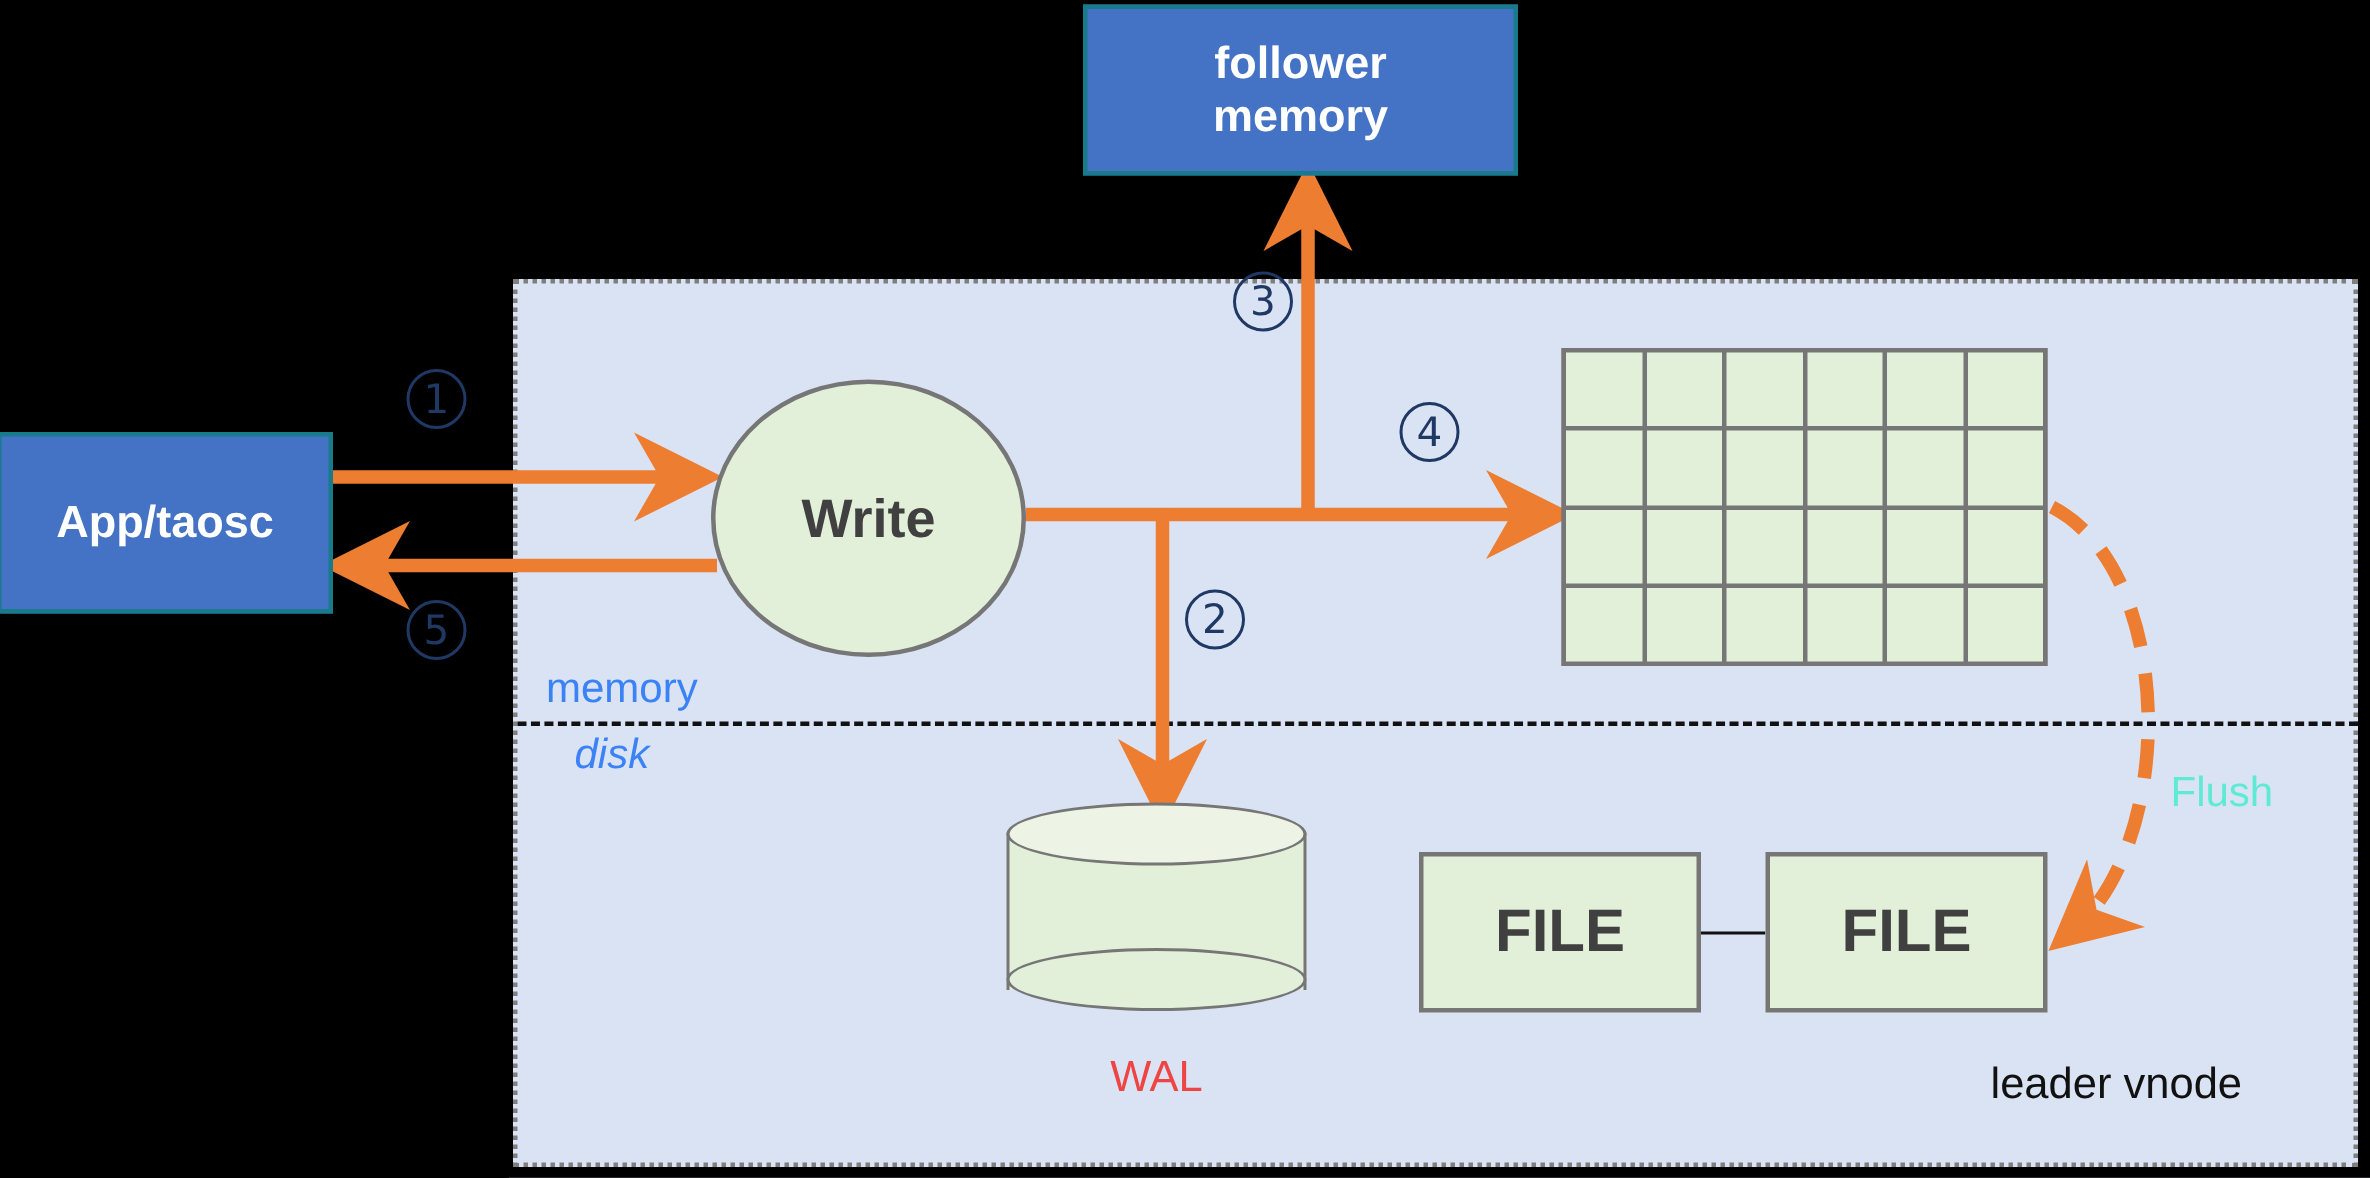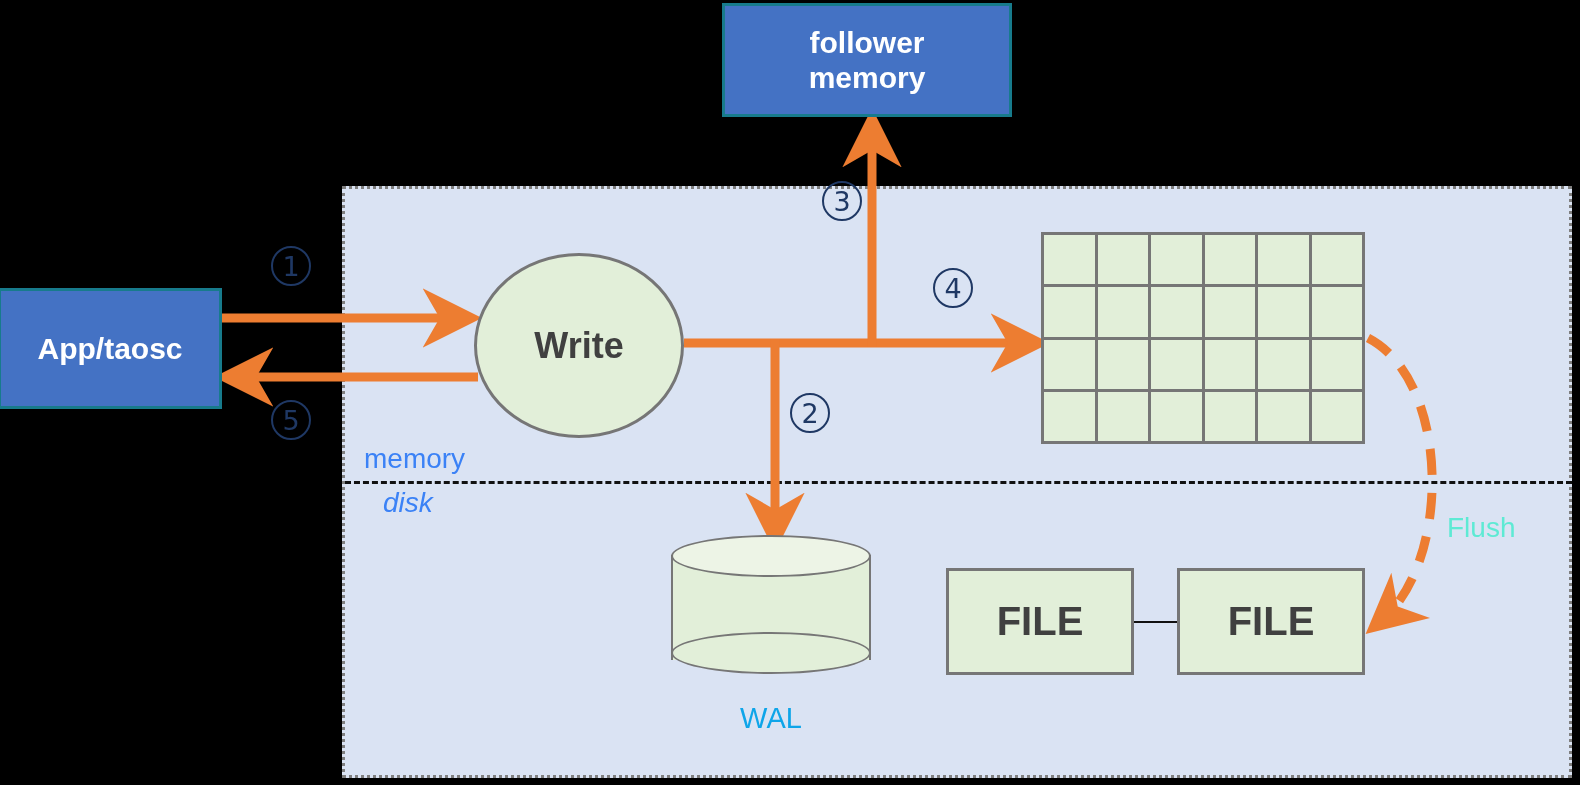--- a/index.html
+++ b/index.html
@@ -148,21 +148,21 @@
     border-radius: 50%;
     box-sizing: border-box;
   }
   #wal-label {
     position: absolute;
     left: 671px;
     top: 702px;
     width: 200px;
     text-align: center;
     font-size: 29px;
-    color: #0ea5e9;
+    color: #ef4444;
   }
 
   
   .file-box {
     position: absolute;
     background: #E2EFD9;
     border: 3px solid #767676;
     box-sizing: border-box;
     display: flex;
     align-items: center;
@@ -313,20 +313,21 @@
     <div class="cap-top"></div>
   </div>
   <div id="wal-label">WAL</div>
 
   <div id="file-connector"></div>
   <div id="file-box-1" class="file-box">FILE</div>
   <div id="file-box-2" class="file-box">FILE</div>
 
   <div id="flush-label">Flush</div>
 
+  <div id="leader-vnode-label">leader vnode</div>
 
   <div id="step-1" class="step-badge">1</div>
   <div id="step-2" class="step-badge">2</div>
   <div id="step-3" class="step-badge">3</div>
   <div id="step-4" class="step-badge">4</div>
   <div id="step-5" class="step-badge">5</div>
 
 </div>
 
 </body></html>

